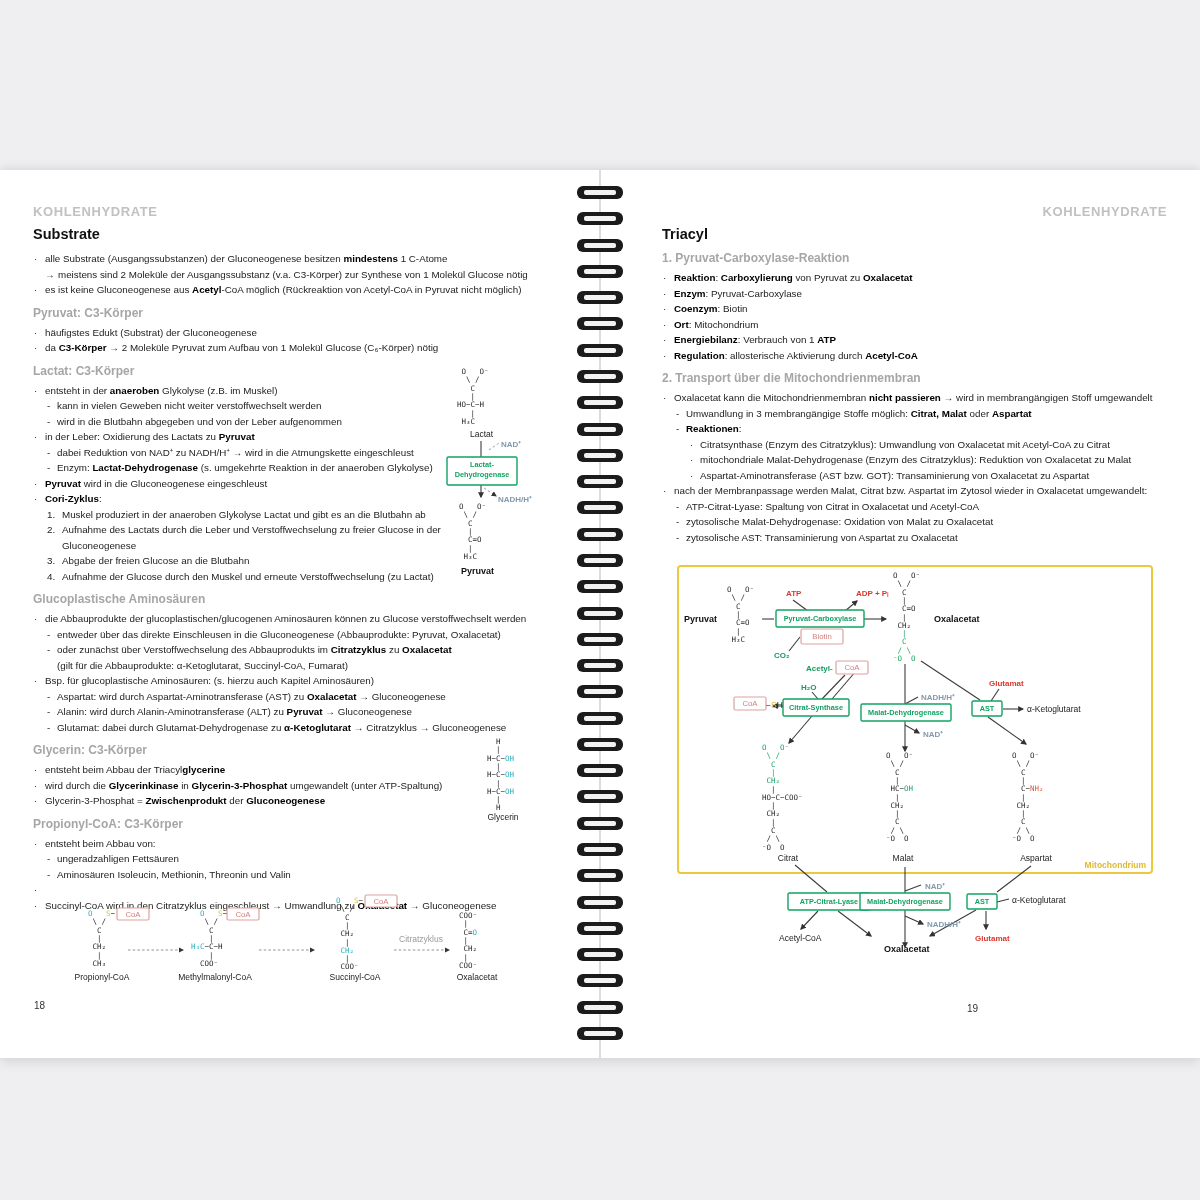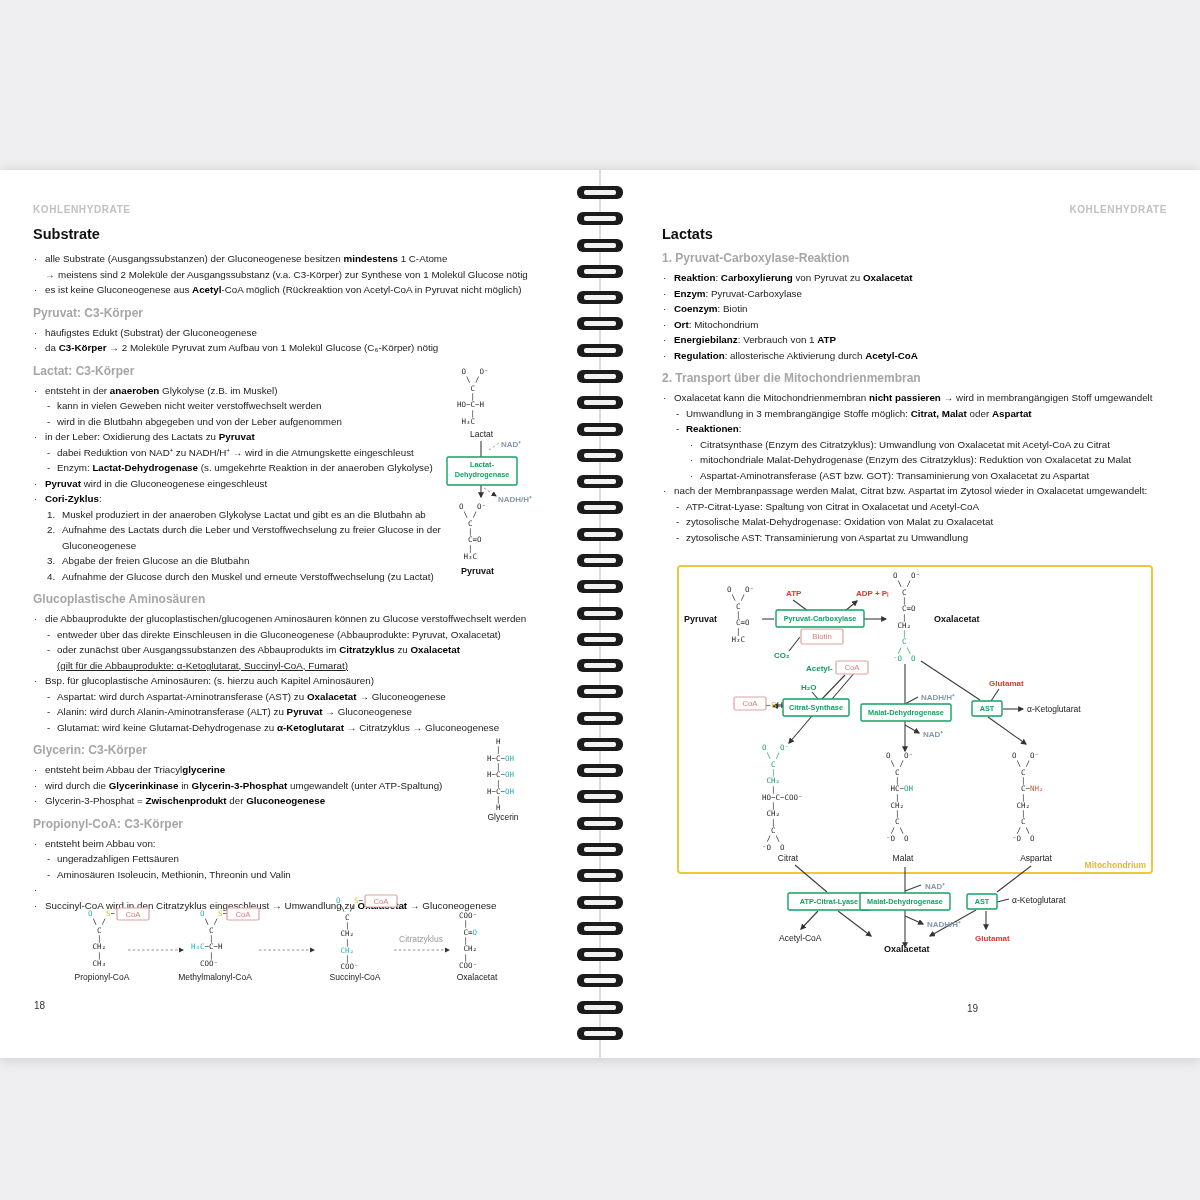--- a/index.html
+++ b/index.html
@@ -6,41 +6,41 @@
   body{width:1200px;height:1200px;position:relative;background:#efeef0;
        font-family:"Liberation Sans",sans-serif;overflow:hidden;}
   .spread{position:absolute;left:0;top:170px;width:1200px;height:888px;background:#ffffff;
           box-shadow:0 -3px 10px rgba(0,0,0,.06),0 4px 12px rgba(0,0,0,.10);}
   .gapline{position:absolute;left:599px;top:170px;width:2px;height:888px;background:#dcdcdc;}
   .spiral{position:absolute;left:577px;top:186px;width:46px;height:854px;
           display:flex;flex-direction:column;justify-content:space-between;z-index:6;}
   .ring{height:13px;background:#1b1b1b;border-radius:6px;position:relative;}
   .ring::after{content:"";position:absolute;left:7px;right:7px;top:4px;bottom:4px;
                background:#f2f2f2;border-radius:2px;}
-  .hdr{position:absolute;top:204px;font-size:10px;font-weight:bold;color:#c2c1c1;letter-spacing:.6px;}
+  .hdr{position:absolute;top:204px;font-size:13px;font-weight:bold;color:#c2c1c1;letter-spacing:.6px;}
   .hdr-l{left:33px;}
   .hdr-r{left:967px;width:200px;text-align:right;}
   .pnum{position:absolute;font-size:10px;color:#333;}
   .pnum-l{left:34px;top:1000px;text-align:center;}
   .pnum-r{left:967px;top:1003px;width:200px;text-align:left;}
   .col{position:absolute;top:226px;color:#222;}
   .col-l{left:33px;width:514px;}
   .col-r{left:662px;width:508px;}
   .h2{font-size:14.5px;font-weight:bold;color:#101010;margin:0 0 9px 0;}
   .h3{font-size:12px;font-weight:bold;color:#a7a6a6;margin:8px 0 5px 0;}
   .item{display:flex;font-size:9.8px;line-height:15.5px;color:#222;}
   .tx{white-space:nowrap;}
   .b{font-weight:bold;color:#000;}
   .mk{flex:0 0 auto;}
   .i-b0{padding-left:1px;}  .i-b0>.mk{width:11px;}
   .i-a1{padding-left:12px;} .i-a1>.mk{width:13px;}
   .i-b1{padding-left:14px;} .i-b1>.mk{width:10px;}
   .i-n{padding-left:14px;}  .i-n>.mk{width:15px;}
   .i-cn{padding-left:29px;}
-  .i-c1{padding-left:24px;text-decoration:underline;}
+  .i-c1{padding-left:24px;}
   .i-b2{padding-left:28px;} .i-b2>.mk{width:10px;}
   svg{position:absolute;overflow:visible;}
   svg text{font-family:"Liberation Sans",sans-serif;}
   .sv-bkb{font-size:9px;font-weight:bold;fill:#111;}
   .sv-bk2{font-size:8.5px;fill:#222;}
   .sv-rd{font-size:8px;font-weight:bold;fill:#d93a2e;}
   .sv-gn{font-size:8px;font-weight:bold;fill:#169a5f;}
   .sv-bl{font-size:8px;font-weight:bold;fill:#8399ac;}
   .sv-yl{font-size:8.5px;font-weight:bold;fill:#dfba30;}
   .sv-gry{font-size:8.5px;fill:#9b9b9b;}
@@ -180,40 +180,40 @@
     <div class="item i-b0">
       <span class="mk">·</span>
       <span class="tx"><span>die Abbauprodukte der glucoplastischen/glucogenen Aminosäuren können zu Glucose verstoffwechselt werden</span></span>
     </div>
     <div class="item i-b1">
       <span class="mk">-</span>
       <span class="tx"><span>entweder über das direkte Einschleusen in die Gluconeogenese (Abbauprodukte: Pyruvat, Oxalacetat)</span></span>
     </div>
     <div class="item i-b1">
       <span class="mk">-</span>
-      <span class="tx"><span>oder zunächst über Ausgangssubstanzen des Abbauprodukts im </span><span class="b">Citratzyklus</span><span> zu </span><span class="b">Oxalacetat</span></span>
+      <span class="tx"><span>oder zunächst über Verstoffwechselung des Abbauprodukts im </span><span class="b">Citratzyklus</span><span> zu </span><span class="b">Oxalacetat</span></span>
     </div>
     <div class="item i-c1">
       <span class="tx"><span>(gilt für die Abbauprodukte: α-Ketoglutarat, Succinyl-CoA, Fumarat)</span></span>
     </div>
     <div class="item i-b0">
       <span class="mk">·</span>
       <span class="tx"><span>Bsp. für glucoplastische Aminosäuren: (s. hierzu auch Kapitel Aminosäuren)</span></span>
     </div>
     <div class="item i-b1">
       <span class="mk">-</span>
       <span class="tx"><span>Aspartat: wird durch Aspartat-Aminotransferase (AST) zu </span><span class="b">Oxalacetat</span><span> → Gluconeogenese</span></span>
     </div>
     <div class="item i-b1">
       <span class="mk">-</span>
       <span class="tx"><span>Alanin: wird durch Alanin-Aminotransferase (ALT) zu </span><span class="b">Pyruvat</span><span> → Gluconeogenese</span></span>
     </div>
     <div class="item i-b1">
       <span class="mk">-</span>
-      <span class="tx"><span>Glutamat: wird keine Glutamat-Dehydrogenase zu </span><span class="b">α-Ketoglutarat</span><span> → Citratzyklus → Gluconeogenese</span></span>
+      <span class="tx"><span>Glutamat: dabei durch Glutamat-Dehydrogenase zu </span><span class="b">α-Ketoglutarat</span><span> → Citratzyklus → Gluconeogenese</span></span>
     </div>
     <div class="h3">Glycerin: C3-Körper</div>
     <div class="item i-b0">
       <span class="mk">·</span>
       <span class="tx"><span>entsteht beim Abbau der Triacyl</span><span class="b">glycerine</span></span>
     </div>
     <div class="item i-b0">
       <span class="mk">·</span>
       <span class="tx"><span>wird durch die </span><span class="b">Glycerinkinase</span><span> in </span><span class="b">Glycerin-3-Phosphat</span><span> umgewandelt (unter ATP-Spaltung)</span></span>
     </div>
@@ -236,21 +236,21 @@
     </div>
     <div class="item i-b0">
       <span class="mk">·</span>
     </div>
     <div class="item i-b0">
       <span class="mk">·</span>
       <span class="tx"><span>Succinyl-CoA wird in den Citratzyklus eingeschleust → Umwandlung zu </span><span class="b">Oxalacetat</span><span> → Gluconeogenese</span></span>
     </div>
   </div>
 <div class="col col-r" id="col-r">
-    <div class="h2">Lactats</div>
+    <div class="h2">Triacyl</div>
     <div class="h3">1. Pyruvat-Carboxylase-Reaktion</div>
     <div class="item i-b0">
       <span class="mk">·</span>
       <span class="tx"><span class="b">Reaktion</span><span>: </span><span class="b">Carboxylierung</span><span> von Pyruvat zu </span><span class="b">Oxalacetat</span></span>
     </div>
     <div class="item i-b0">
       <span class="mk">·</span>
       <span class="tx"><span class="b">Enzym</span><span>: Pyruvat-Carboxylase</span></span>
     </div>
     <div class="item i-b0">
@@ -301,21 +301,21 @@
     <div class="item i-b1">
       <span class="mk">-</span>
       <span class="tx"><span>ATP-Citrat-Lyase: Spaltung von Citrat in Oxalacetat und Acetyl-CoA</span></span>
     </div>
     <div class="item i-b1">
       <span class="mk">-</span>
       <span class="tx"><span>zytosolische Malat-Dehydrogenase: Oxidation von Malat zu Oxalacetat</span></span>
     </div>
     <div class="item i-b1">
       <span class="mk">-</span>
-      <span class="tx"><span>zytosolische AST: Transaminierung von Aspartat zu Umwandlung</span></span>
+      <span class="tx"><span>zytosolische AST: Transaminierung von Aspartat zu Oxalacetat</span></span>
     </div>
   </div>
 
 <div id="diagram-root">
     <svg viewBox="440 358 122 224" style="left:440px;top:358px;width:122px;height:224px;">
       <defs>
         <marker id="arr-lactat_column" viewBox="0 0 10 10" refX="8" refY="5" markerWidth="5.5" markerHeight="5.5" orient="auto-start-reverse">
           <path d="M0,0 L10,5 L0,10 z" fill="#333"></path>
         </marker>
       </defs>

